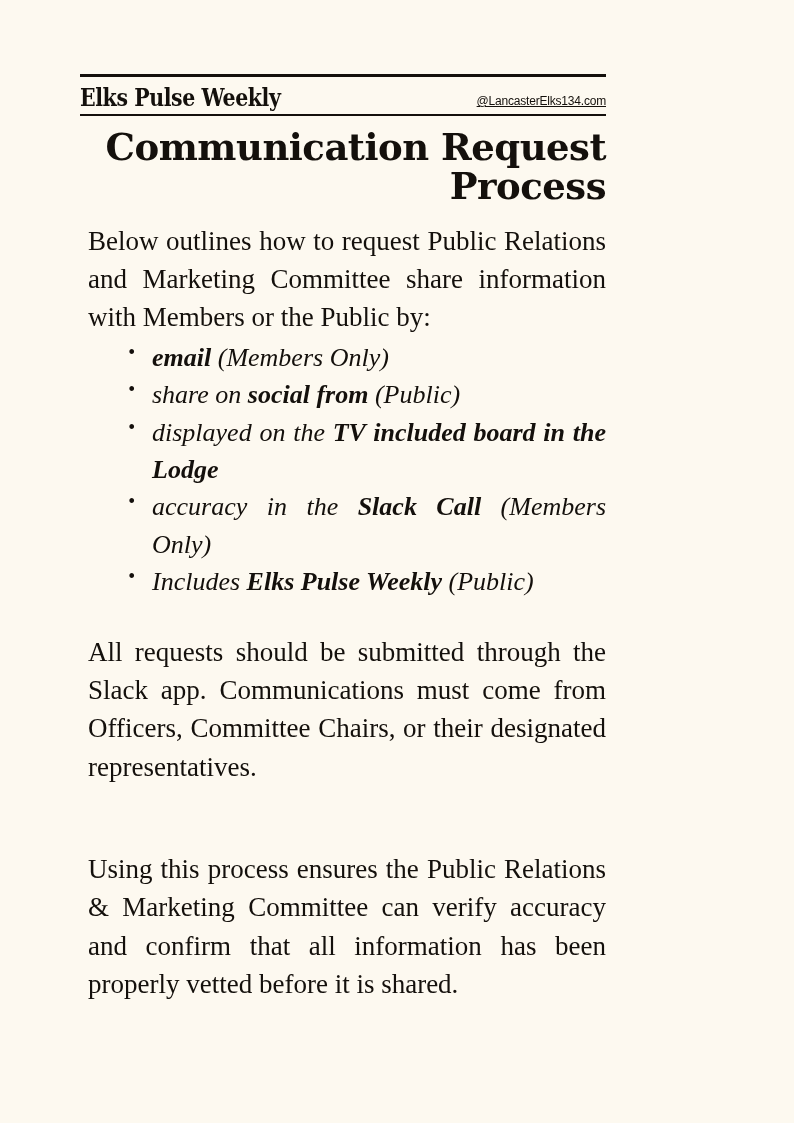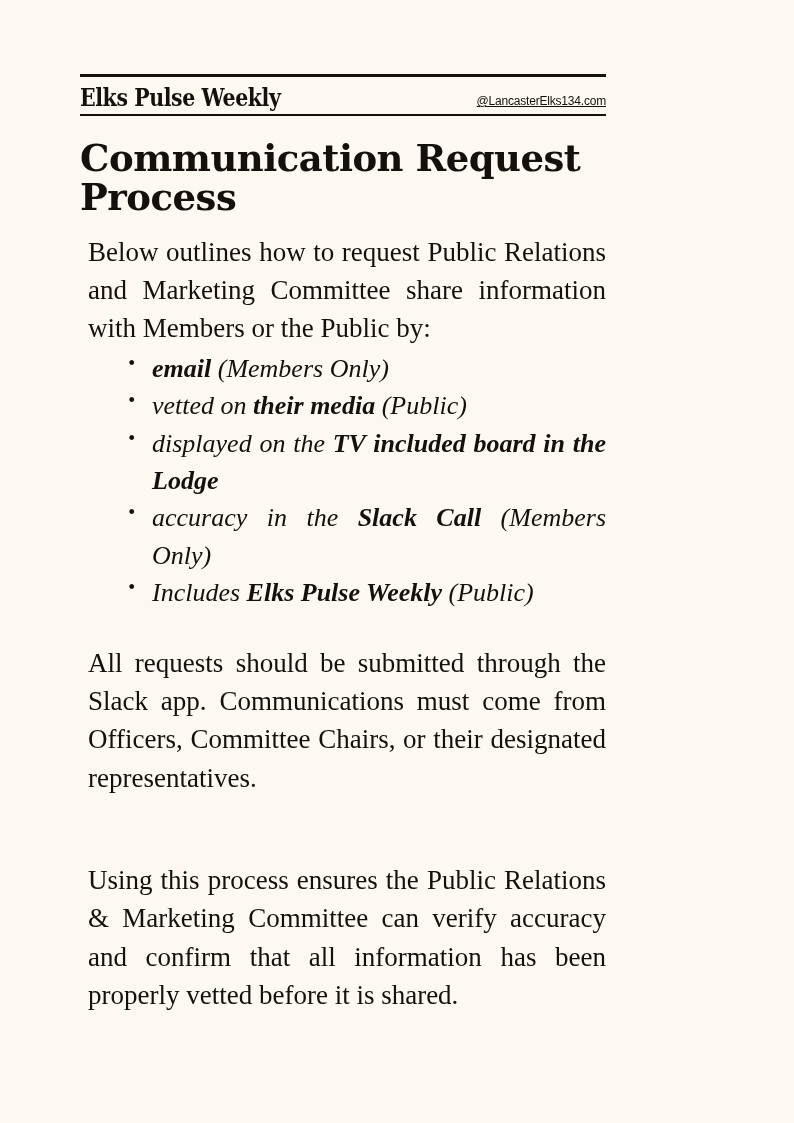--- a/index.html
+++ b/index.html
@@ -45,22 +45,22 @@
     font-size: 12px;
     text-decoration: underline;
     letter-spacing: -0.2px;
     padding-bottom: 2px;
     white-space: nowrap;
   }
   h1.doc-title {
     font-family: "DejaVu Serif", serif;
     font-weight: bold;
     font-size: 37px;
-    text-align: left;
-    margin: 23px 0 16px 0;
+    text-align: right;
+    margin: 12px 0 16px 0;
     letter-spacing: -0.5px;
     line-height: 1.05;
   }
   p.body-par {
     font-size: 27px;
     line-height: 1.42;
     text-align: justify;
     text-justify: inter-word;
     margin: 0 0 0 8px;
   }
@@ -102,21 +102,21 @@
     <div class="masthead-title">Elks Pulse Weekly</div>
     <div class="masthead-handle">@LancasterElks134.com</div>
   </div>
 
   <h1 class="doc-title">Communication Request Process</h1>
 
   <p class="body-par">Below outlines how to request Public Relations and Marketing Committee share information with Members or the Public by:</p>
 
   <ul class="bullets">
     <li><b>email</b><span> (Members Only)</span></li>
-    <li><span>vetted on </span><b>their media</b><span> (Public)</span></li>
+    <li><span>share on </span><b>social from</b><span> (Public)</span></li>
     <li><span>displayed on the </span><b>TV included board in the Lodge</b><span></span></li>
     <li><span>accuracy in the </span><b>Slack Call</b><span> (Members Only)</span></li>
     <li><span>Includes </span><b>Elks Pulse Weekly</b><span> (Public)</span></li>
   </ul>
 
   <div class="spacer"></div>
 
   <p class="body-par">All requests should be submitted through the Slack app. Communications must come from Officers, Committee Chairs, or their designated representatives.</p>
 
   <div class="spacer"></div>

